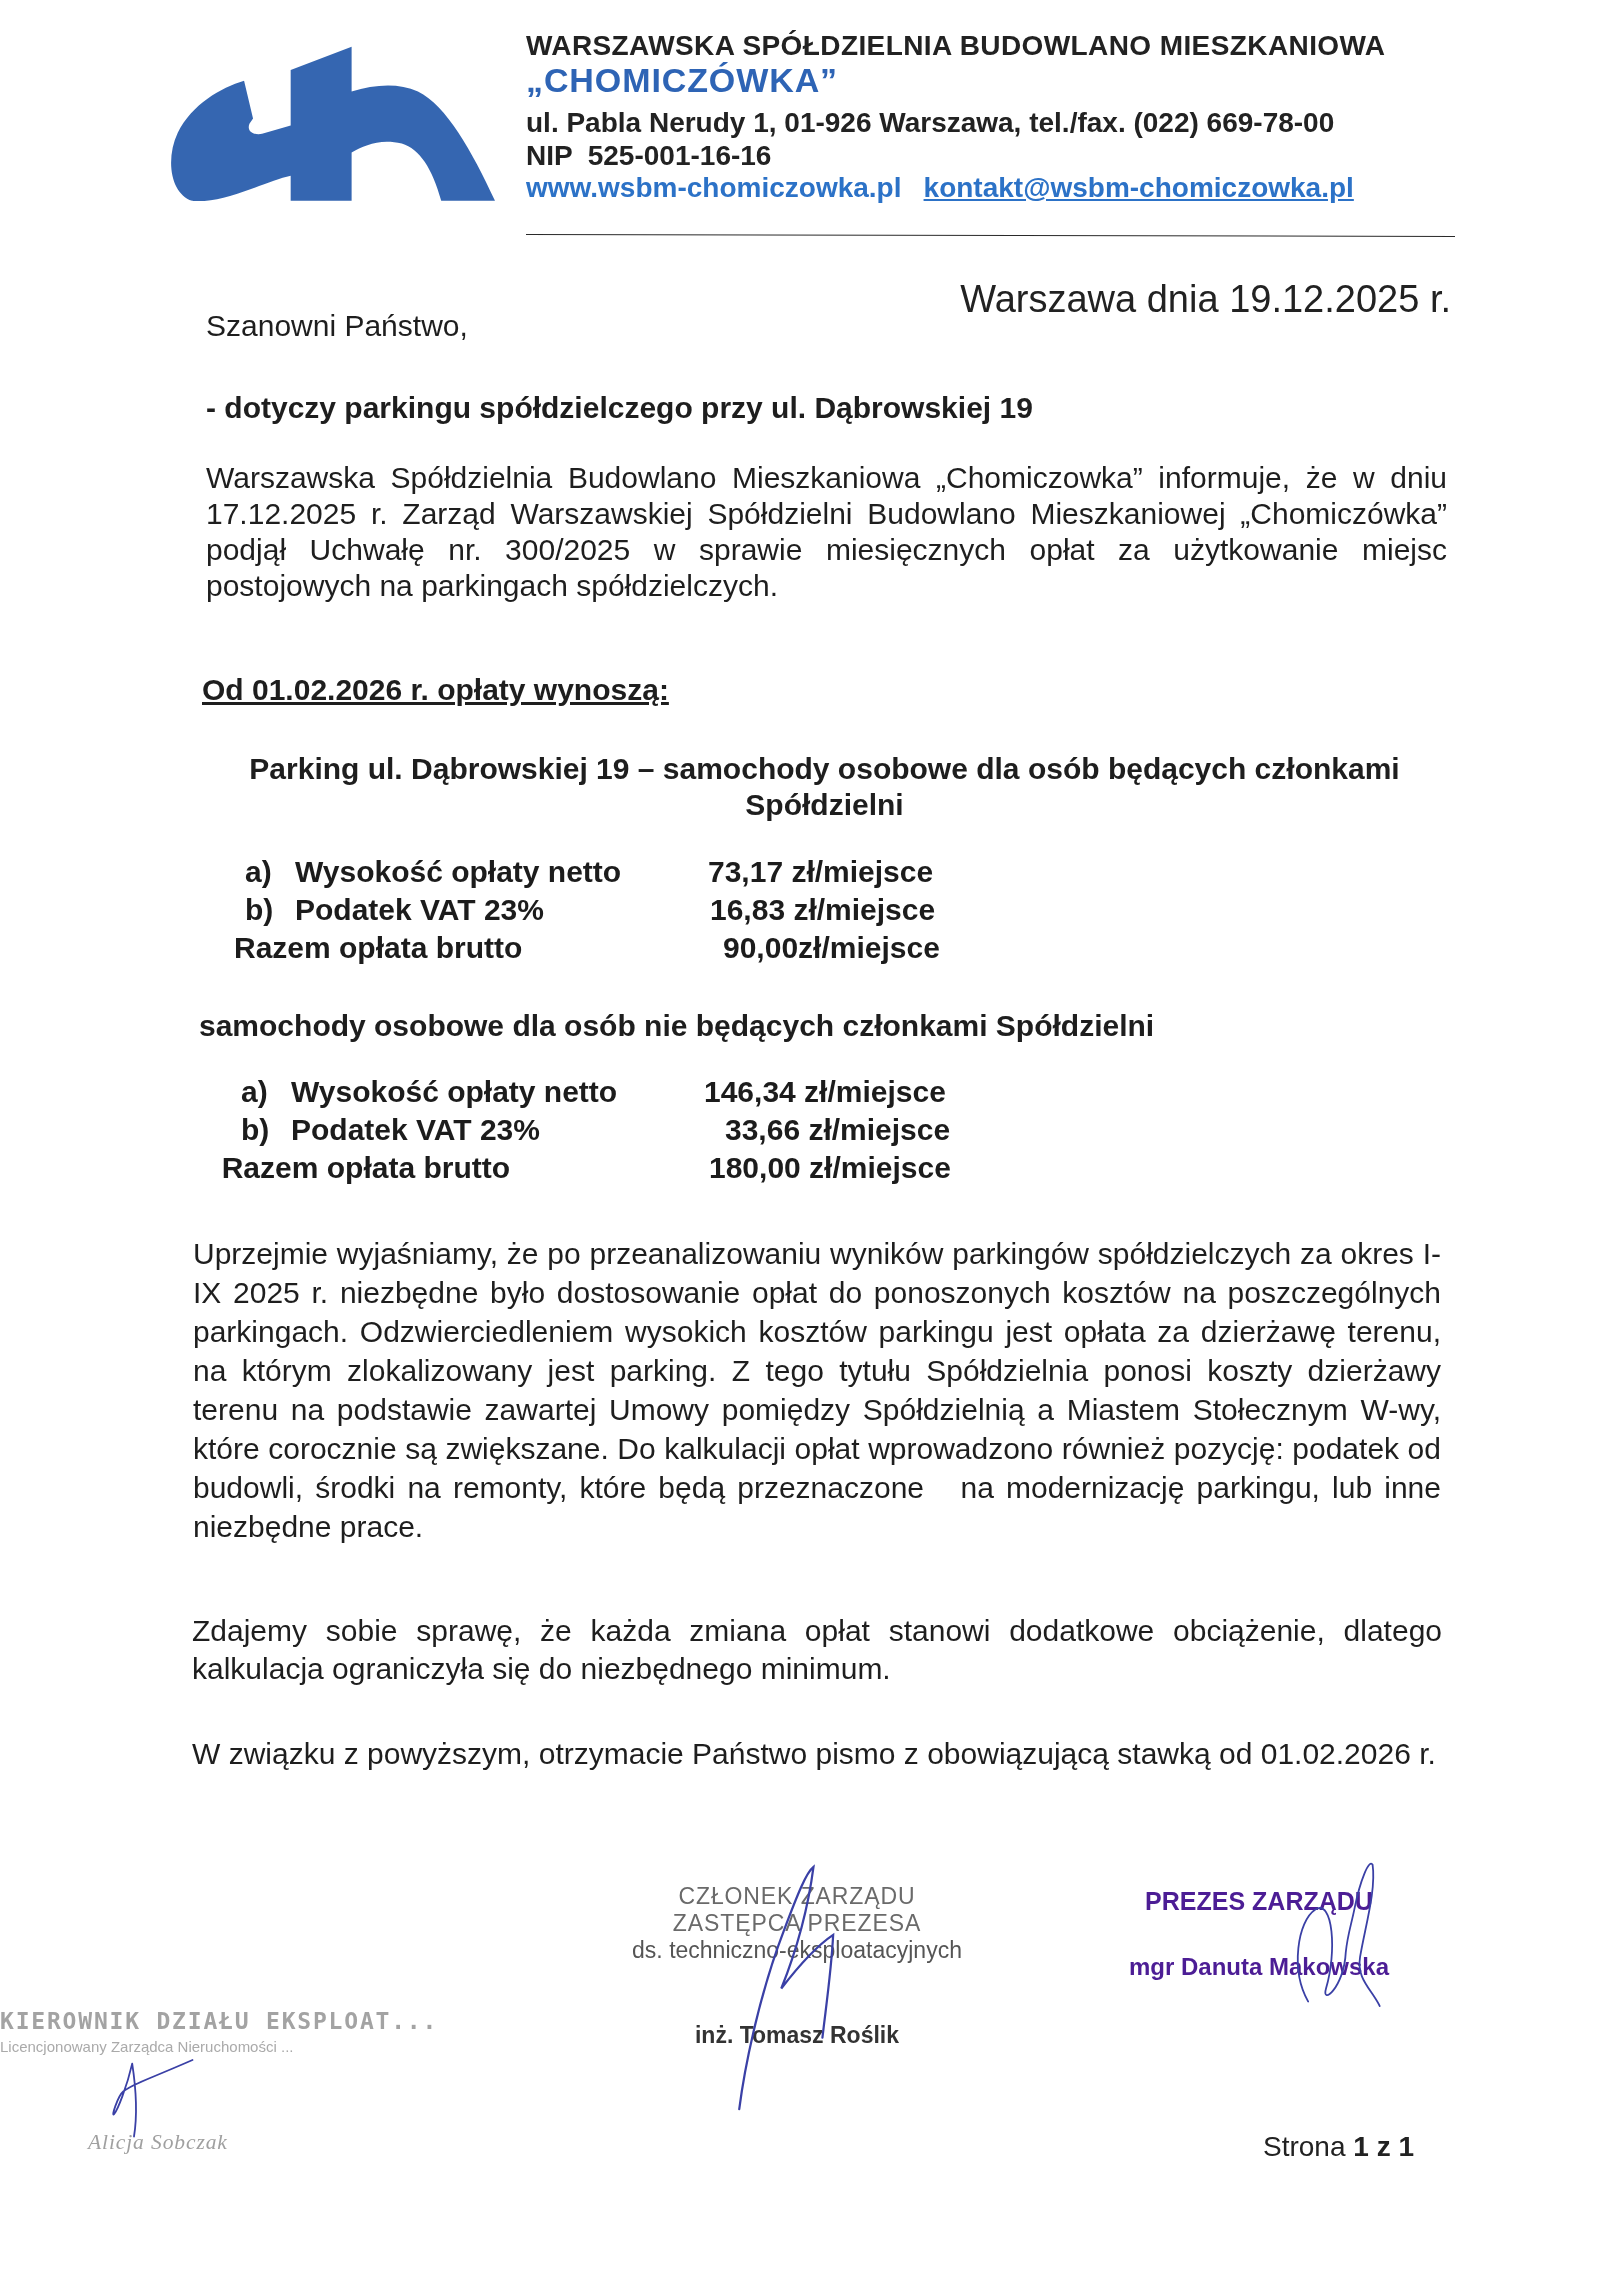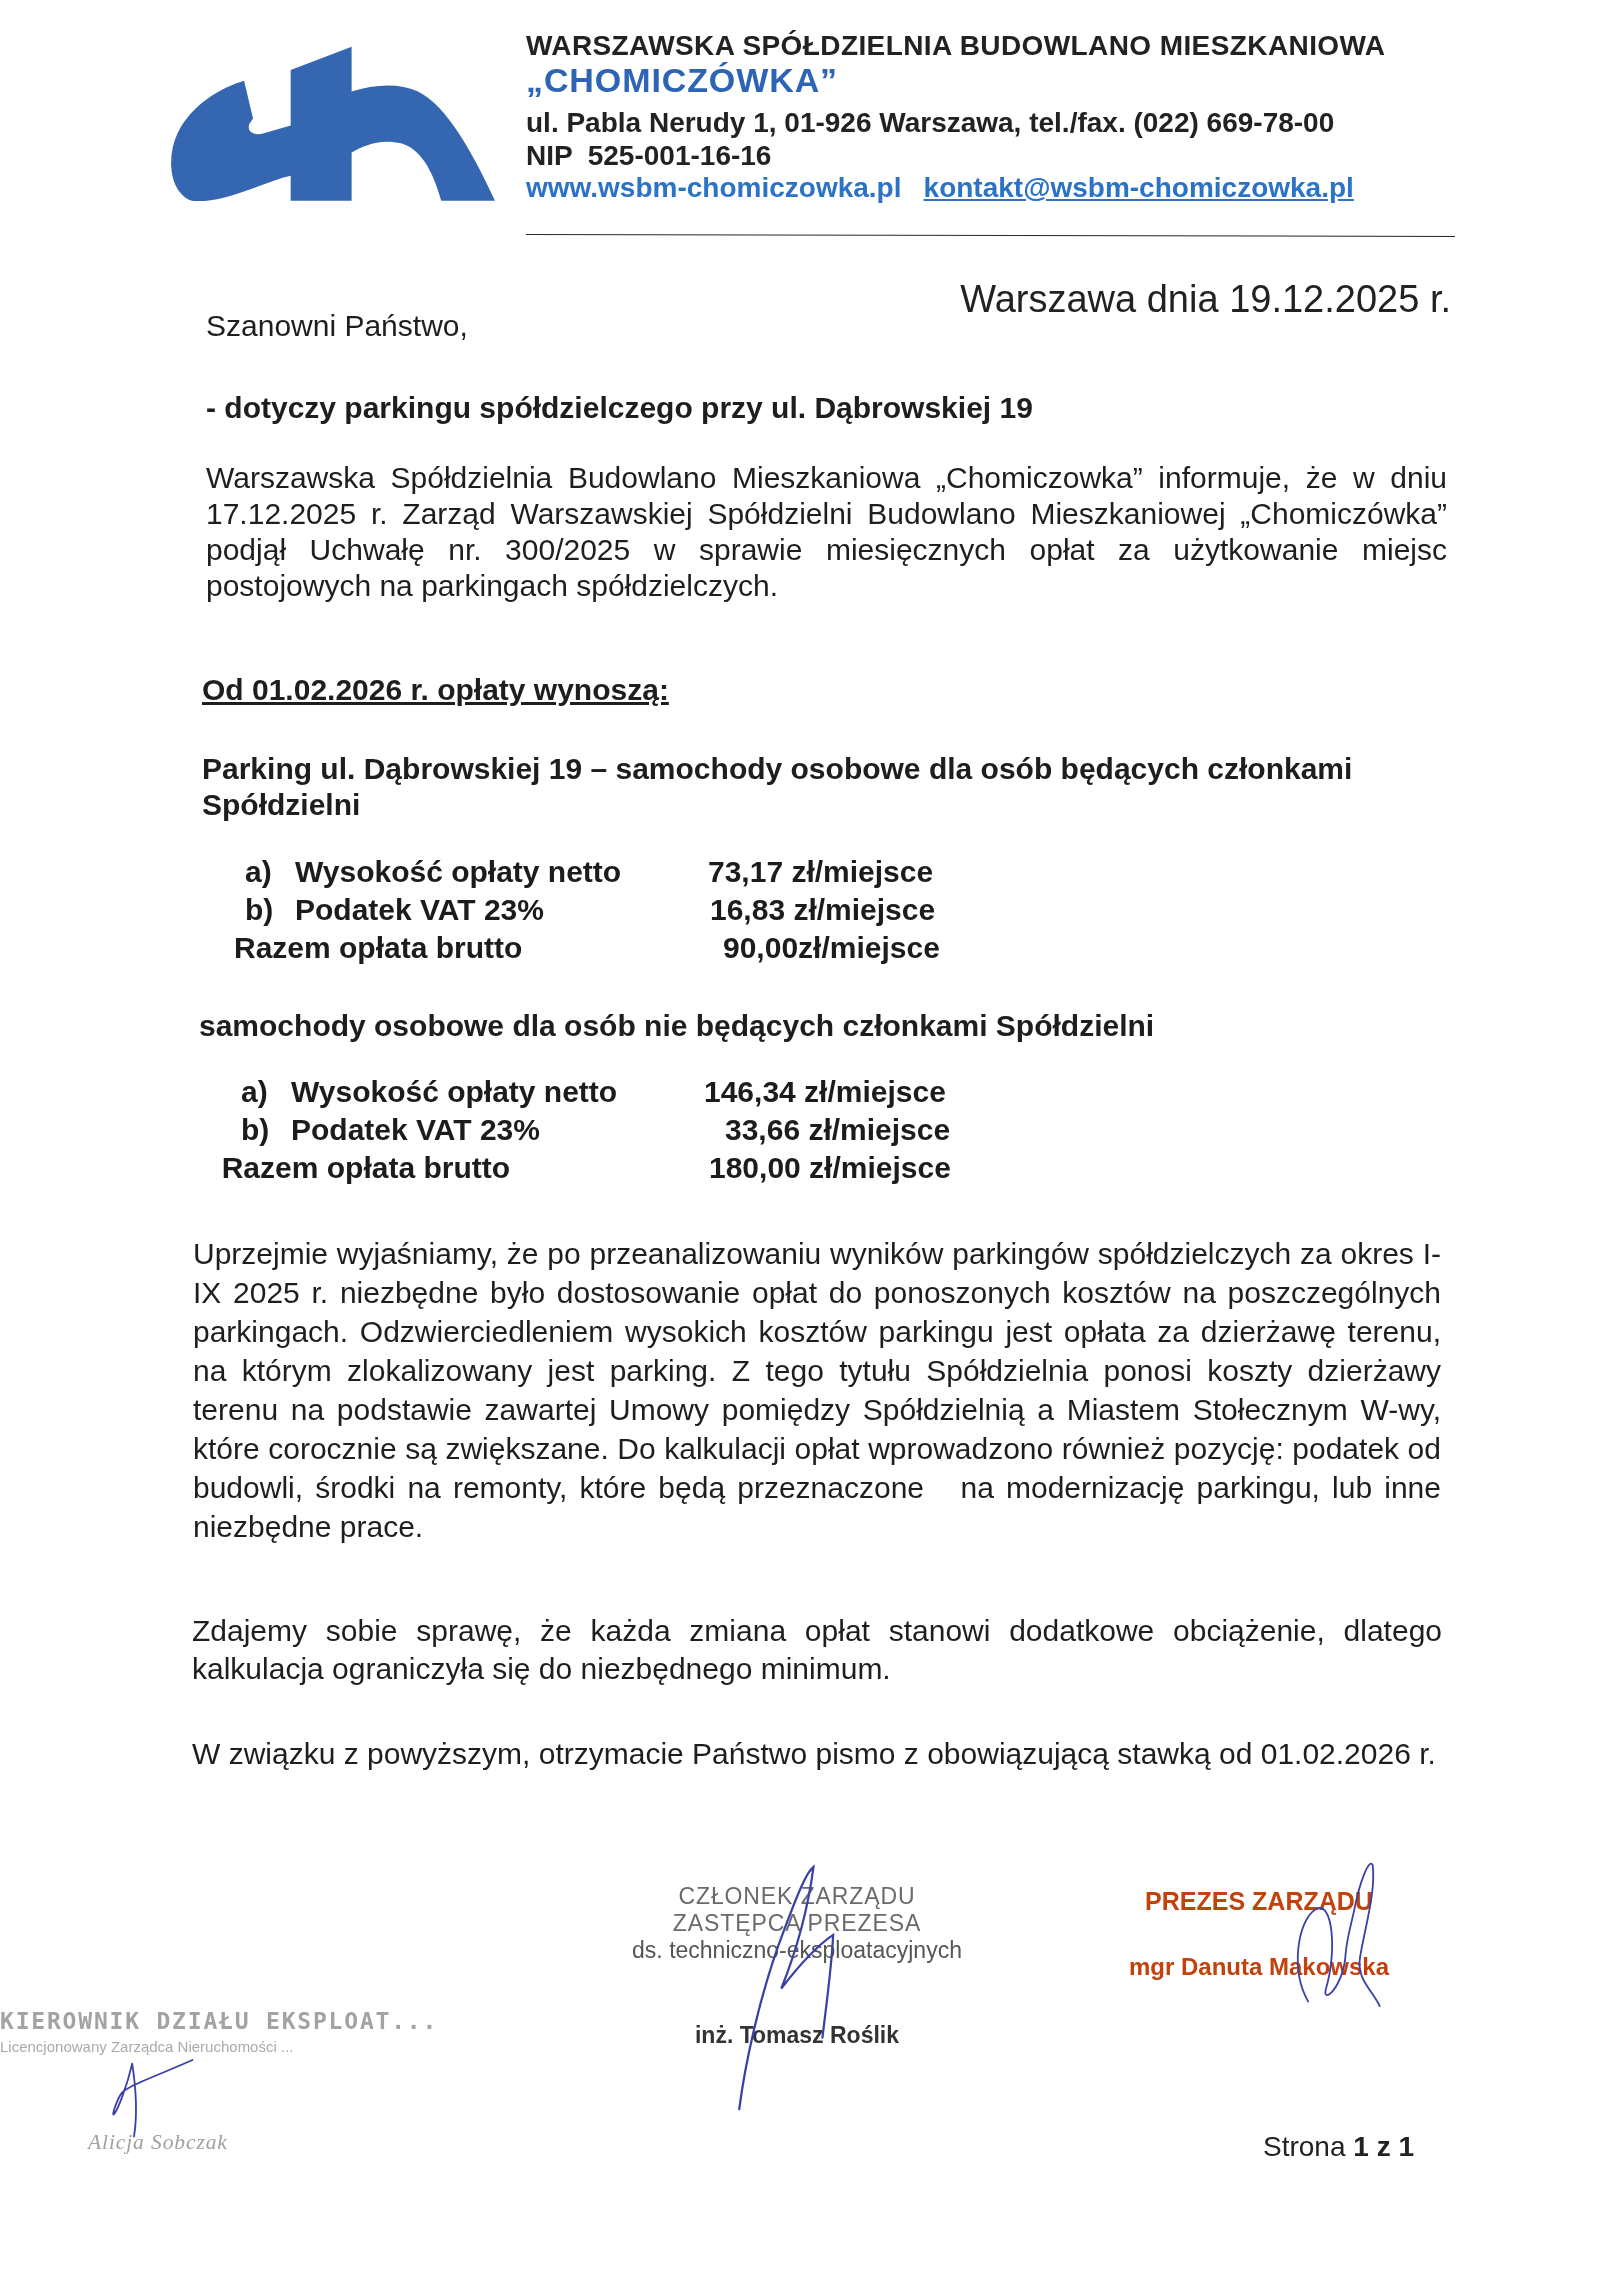--- a/index.html
+++ b/index.html
@@ -15,21 +15,21 @@
   #hdr-addr { top: 107px; font-size: 28px; color: #222; }
   #hdr-nip { top: 140px; font-size: 28px; color: #222; }
   #hdr-web { top: 172px; font-size: 28px; color: #2c72c7; }
   #hdr-web a { color: #2c72c7; text-decoration: none; }
   #hdr-web a.email { text-decoration: underline; margin-left: 14.3px; }
   #divider { left: 526px; top: 234px; width: 929px; height: 0; border-top: 1.8px solid #2a2a2a; transform: rotate(0.12deg); transform-origin: left; }
   #date { right: 170px; top: 247px; font-size: 38px; color: #222; white-space: nowrap; margin-top: 31px; }
 
   
   .txt { font-size: 30px; line-height: 36px; color: #1e1e1e; }
-  .bold { font-weight: bold; }
+  .bold { font-weight: bold; text-align: center; }
   #greeting { left: 206px; top: 308px; }
   #subject { left: 206px; top: 390px; font-size: 30px; }
   #para1 { left: 206px; top: 460px; width: 1241px; text-align: justify; }
   #rates-intro { left: 202px; top: 672px; text-decoration: underline; }
   #section1-title { left: 202px; top: 751px; width: 1245px; }
   .rates { left: 202px; width: 806px; }
   #rates1 { top: 855px; }
   #rates2 { top: 1075px; }
   .rate-row { position: relative; height: 38px; font-size: 30px; font-weight: bold; white-space: nowrap; }
   .rate-row .lbl { position: absolute; left: 0; }
@@ -39,21 +39,21 @@
   #section2-title { left: 199px; top: 1008px; }
   #para2 { left: 193px; top: 1234px; width: 1248px; text-align: justify; line-height: 39px; }
   #para3 { left: 192px; top: 1612px; width: 1250px; text-align: justify; line-height: 38px; }
   #para4 { left: 192px; top: 1735px; width: 1250px; text-align: justify; line-height: 38px; }
 
   
   .sig-block { text-align: center; white-space: nowrap; }
   #sig-vice { left: 609px; top: 1883px; width: 376px; color: #555; font-size: 23px; line-height: 27px; }
   #sig-vice .stamp { letter-spacing: 0.9px; color: #6a6a6a; }
   #sig-vice .name { margin-top: 58px; font-weight: bold; color: #333; font-size: 23px; }
-  #sig-pres { left: 1111px; top: 1886px; width: 296px; font-weight: bold; color: #c2410c; font-size: 25px; line-height: 30px; }
+  #sig-pres { left: 1111px; top: 1886px; width: 296px; font-weight: bold; color: #4c1d95; font-size: 25px; line-height: 30px; }
   #sig-pres .name { margin-top: 36px; font-size: 24px; }
   #sig-head { left: 0px; top: 2008px; width: 376px; color: #9a9a9a; white-space: nowrap; }
   #sig-head .title { font-size: 23px; font-weight: bold; letter-spacing: 1.8px; font-family: "DejaVu Sans Mono", monospace; color: #a3a3a3; }
   #sig-head .sub { font-size: 15px; margin-top: 3.6px; color: #aaa; }
   #sig-head .name { position: absolute; left: 88px; top: 122px; font-size: 21.5px; font-style: italic; font-family: "Liberation Serif", serif; color: #a0a0a0; letter-spacing: 0.9px; }
   svg.scribble { position: absolute; overflow: visible; pointer-events: none; }
 
   #page-number { left: 1263px; top: 2131px; font-size: 28px; color: #222; white-space: nowrap; }
   #page-number b { font-weight: bold; }
 </style>

